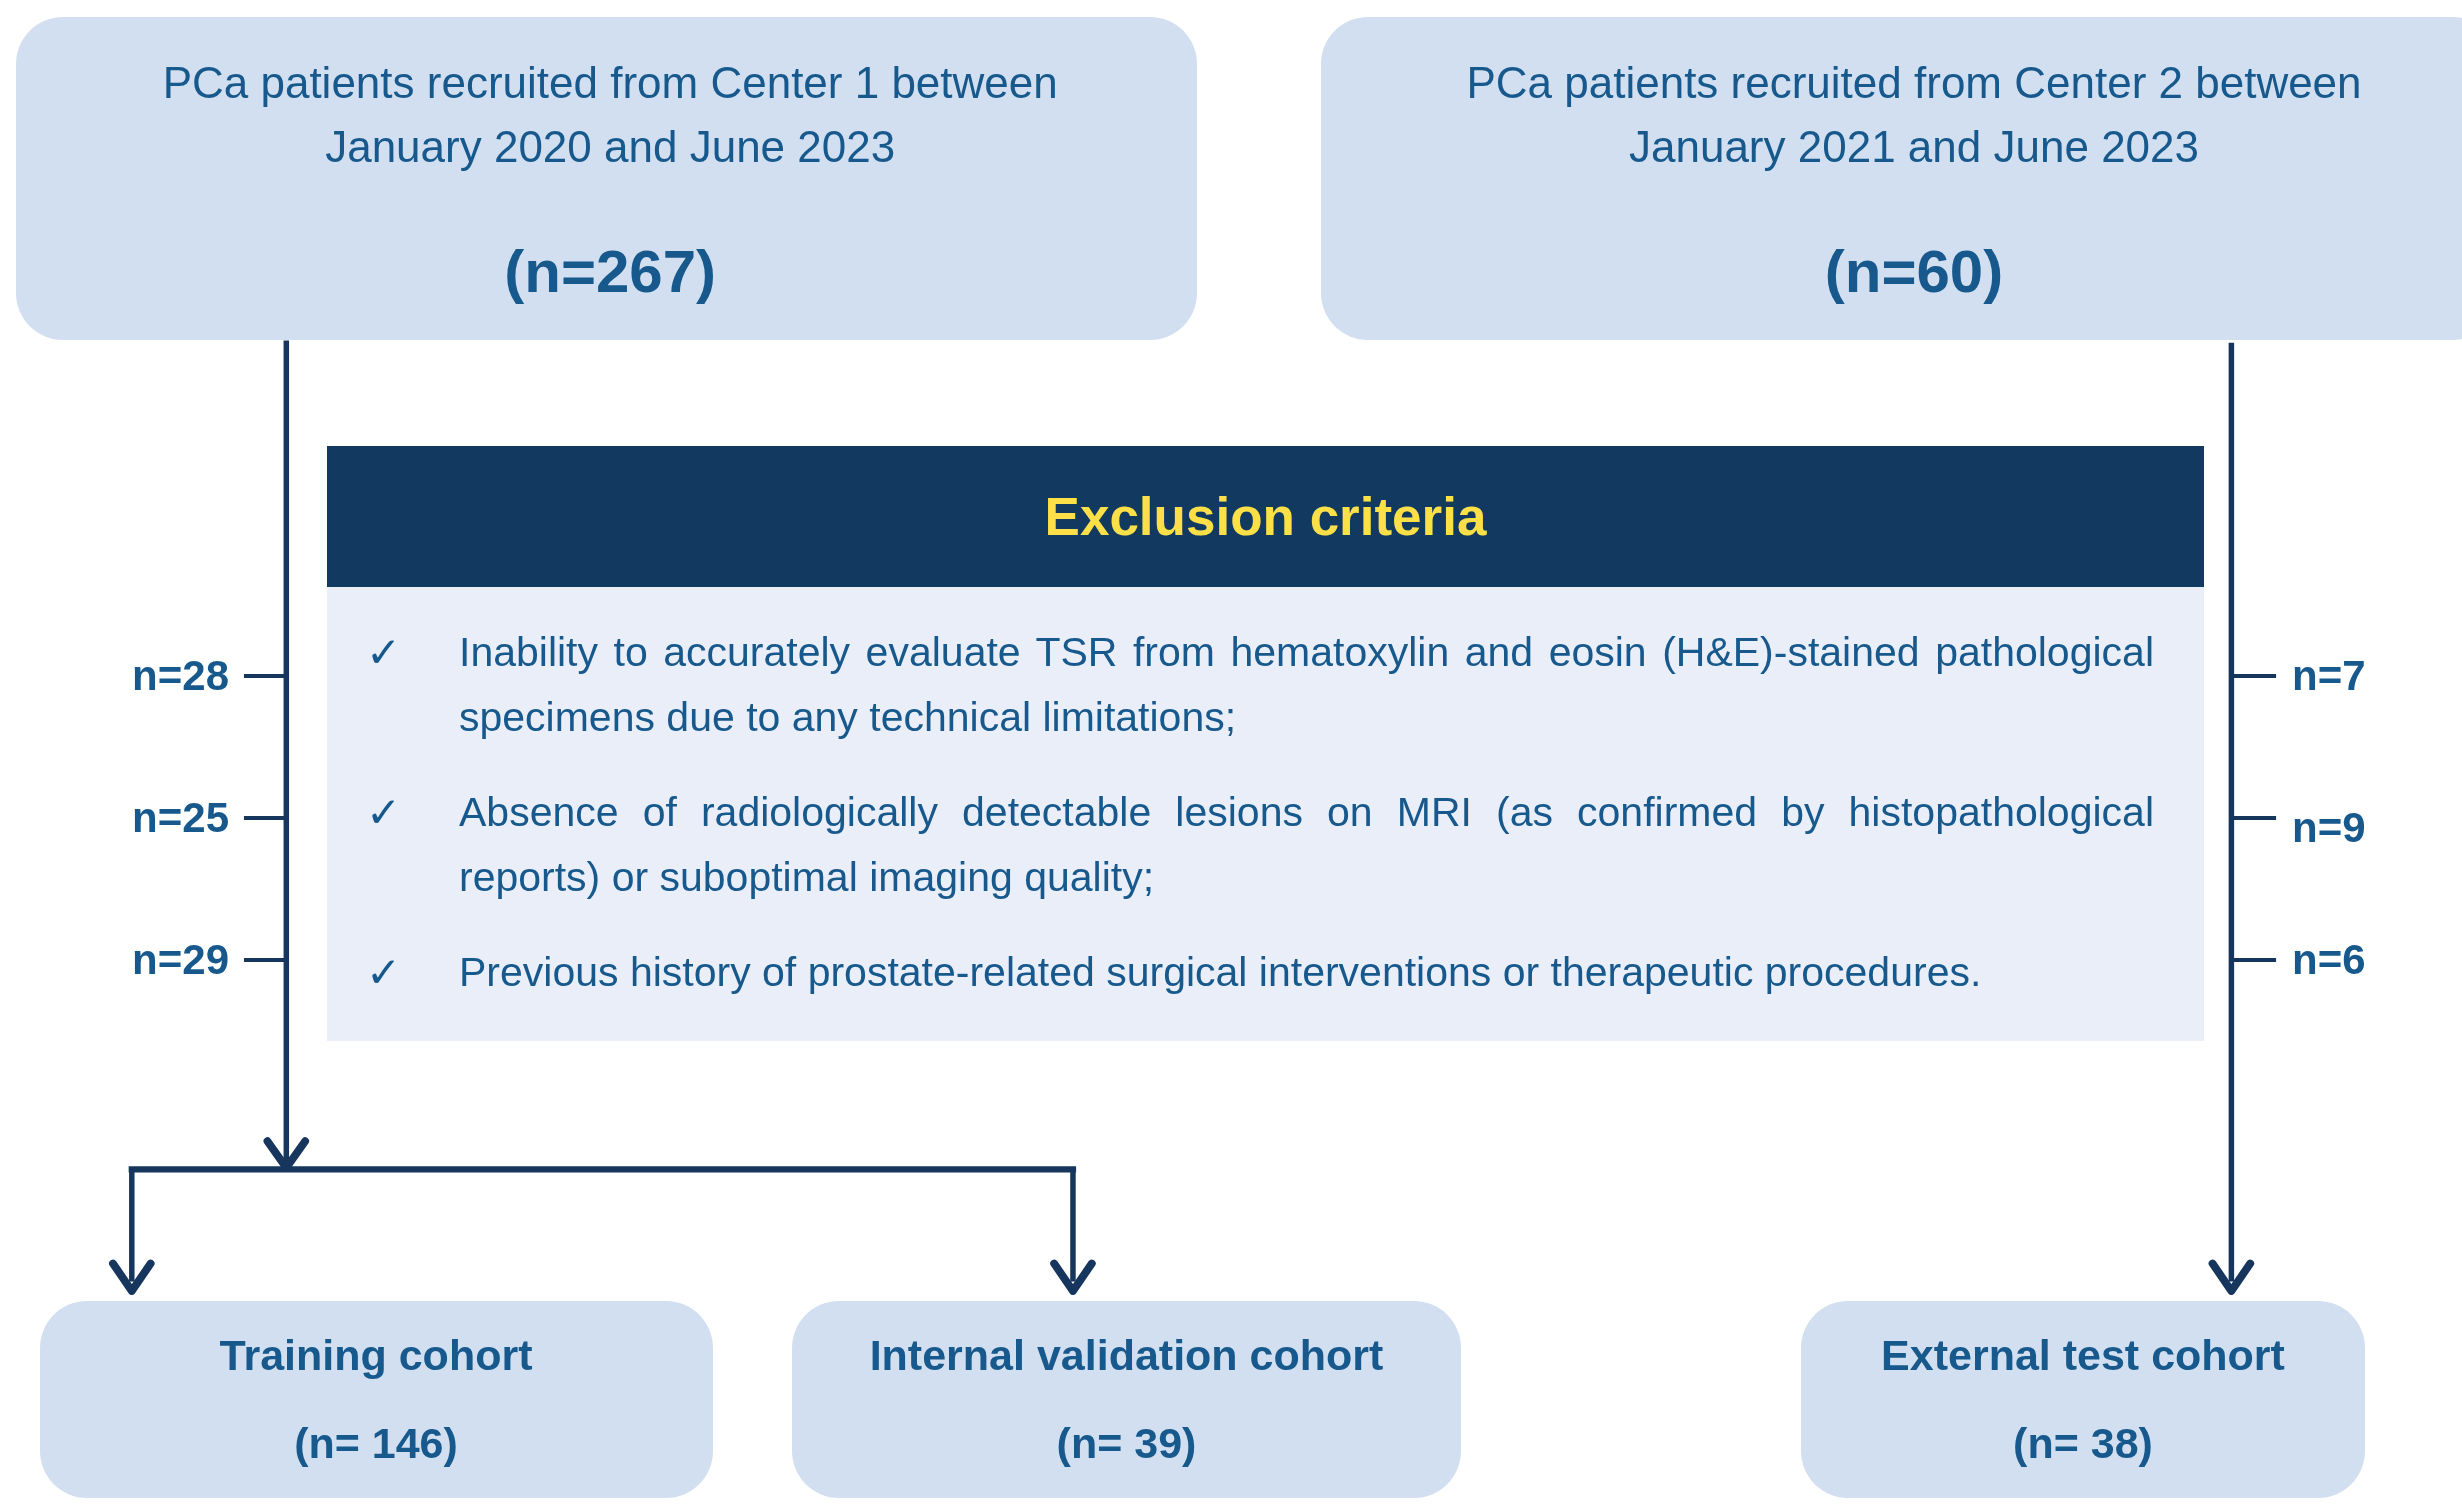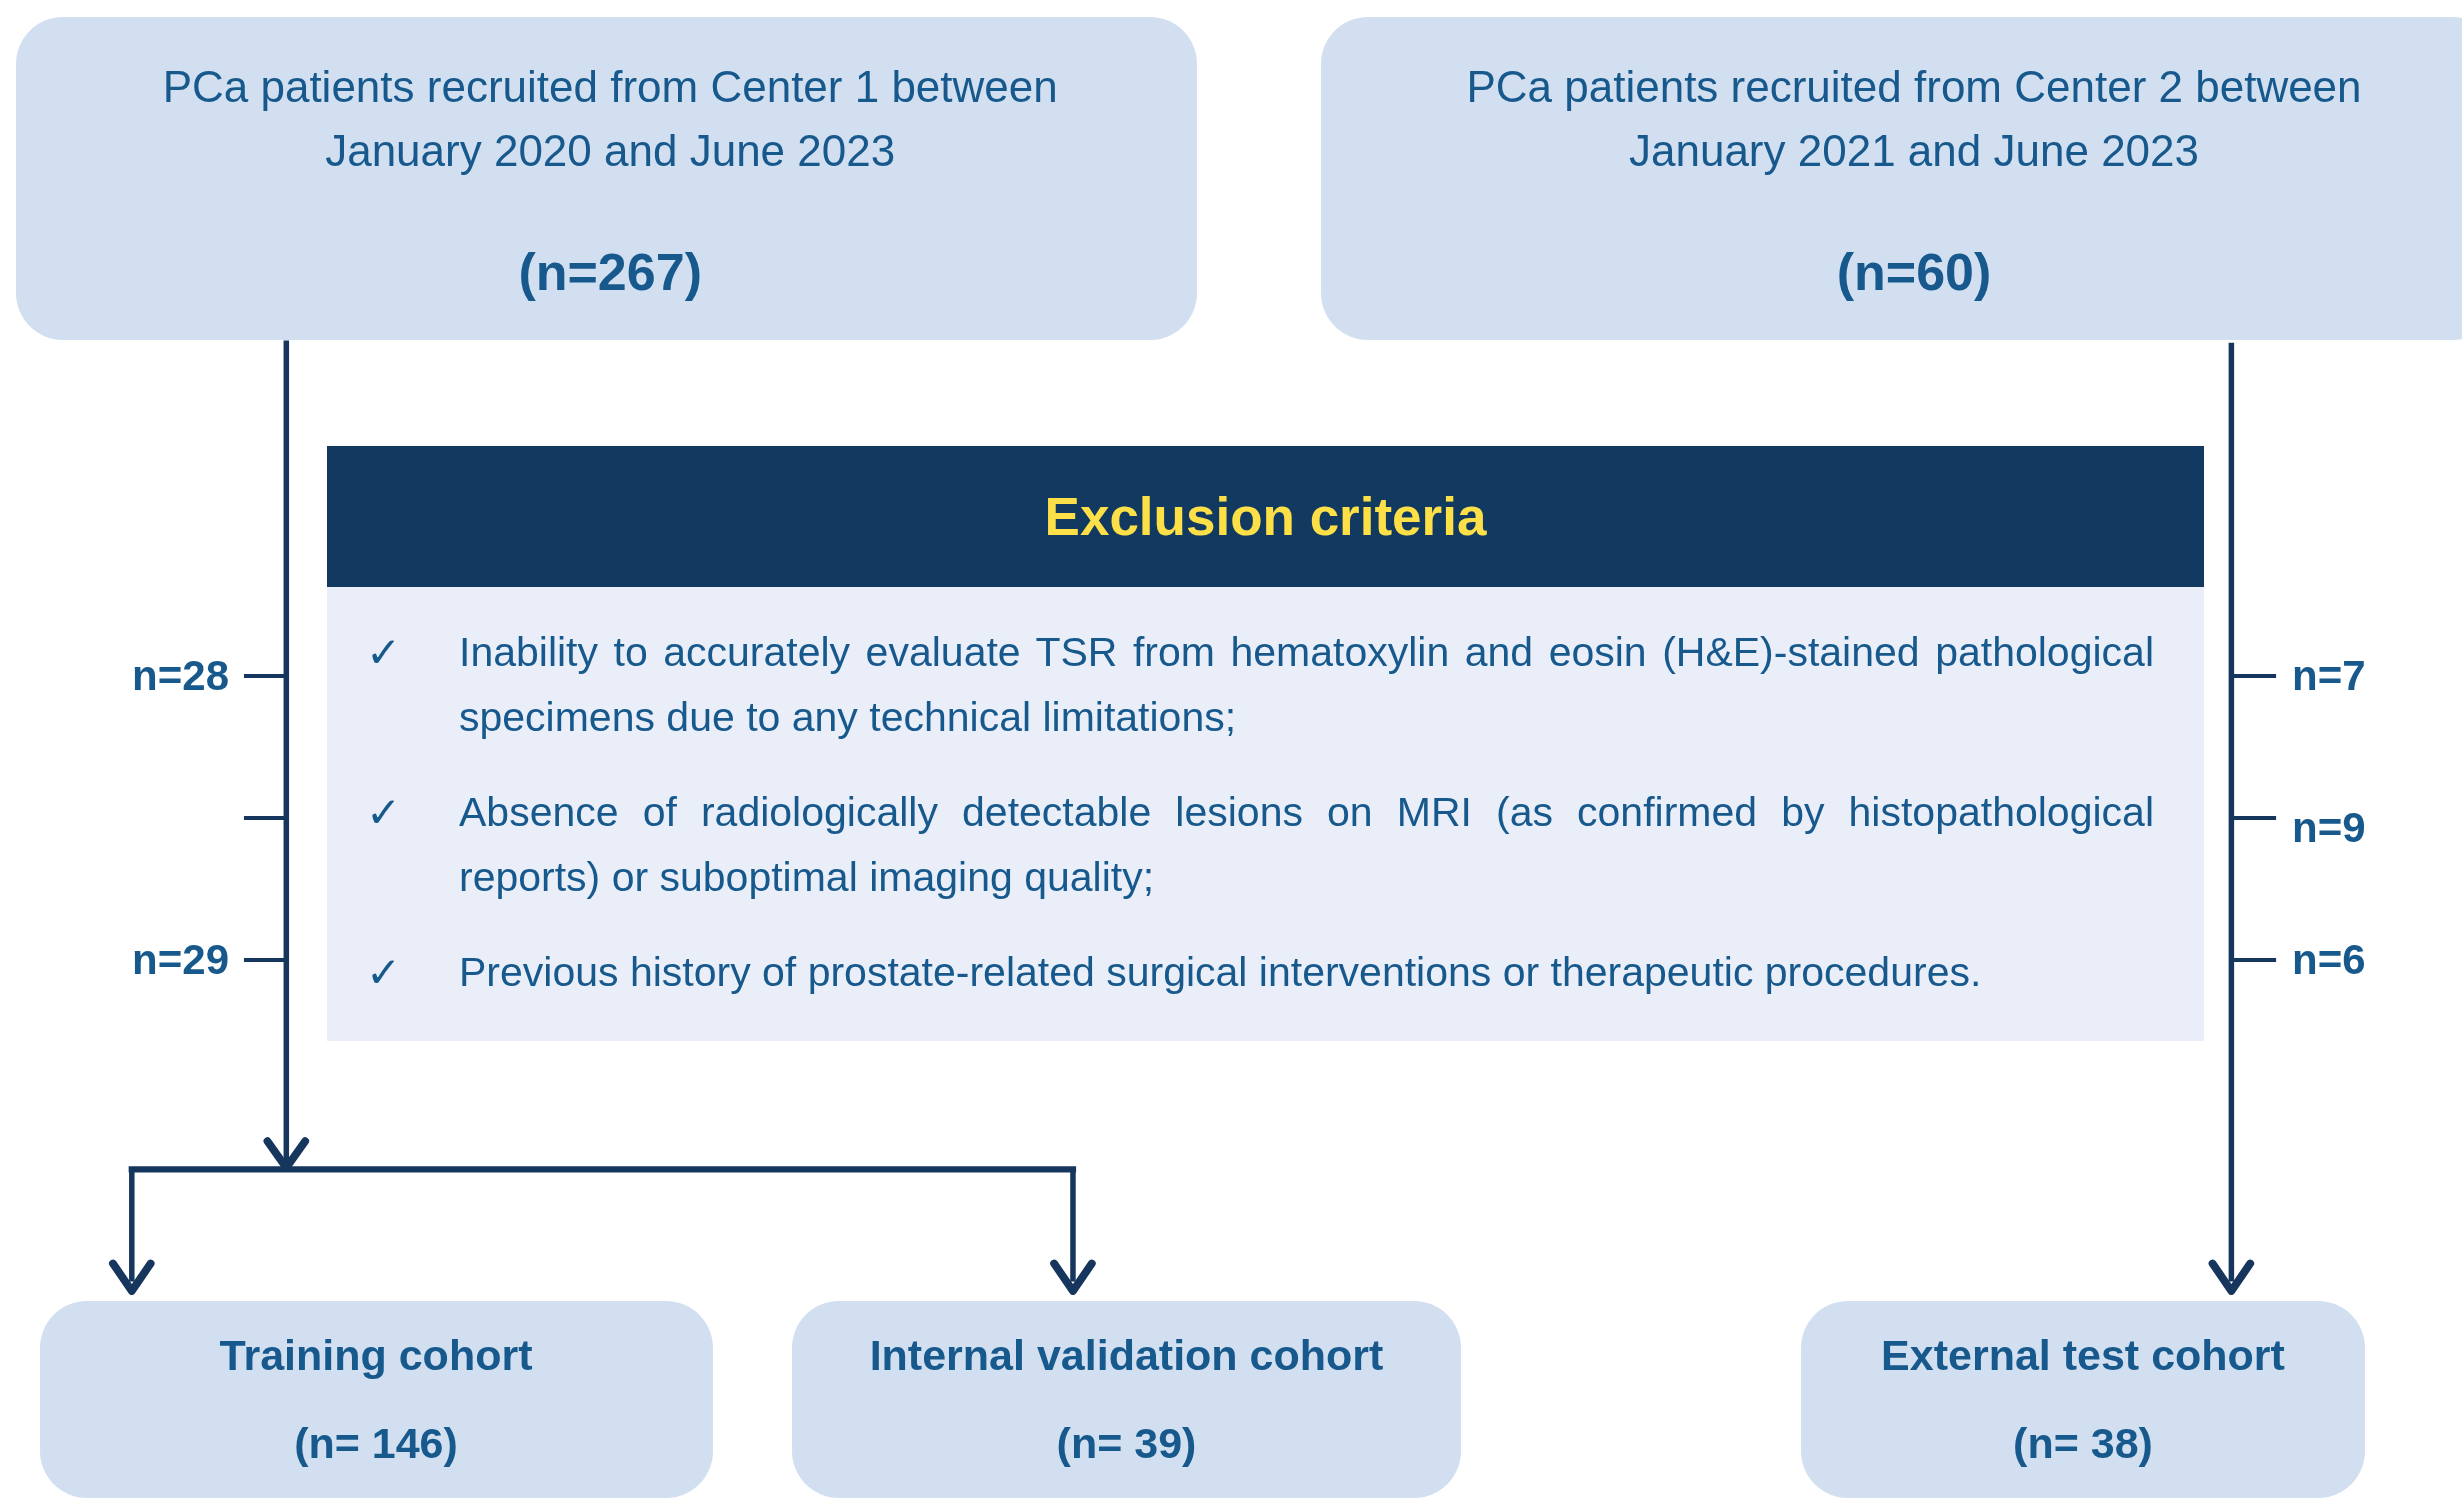--- a/index.html
+++ b/index.html
@@ -22,21 +22,21 @@
     border-radius: 47px;
     color: #17598c;
     display: flex;
     flex-direction: column;
     align-items: center;
     justify-content: center;
     text-align: center;
   }
   .topbox { font-size: 44px; padding-left: 8px; }
   .topbox .bl { line-height: 1.45; }
-  .topbox .bn { margin-top: 59px; font-size: 52px; font-weight: 700; }
+  .topbox .bn { margin-top: 59px; font-size: 60px; font-weight: 700; }
 
   #exclusion {
     position: absolute;
     left: 327px; top: 446px;
     width: 1877px;
   }
   .exc-header {
     height: 141px;
     background: #123a61;
     color: #fde047;
@@ -143,20 +143,21 @@
         <div class="exc-text">Absence of radiologically detectable lesions on MRI (as confirmed by histopathological reports) or suboptimal imaging quality;</div>
       </div>
       <div class="exc-item">
         <span class="exc-check">✓</span>
         <div class="exc-text">Previous history of prostate-related surgical interventions or therapeutic procedures.</div>
       </div>
     </div>
   </div>
 
   <div class="n-label n-left" id="nl-0">n=28</div>
+  <div class="n-label n-left" id="nl-1">n=25</div>
   <div class="n-label n-left" id="nl-2">n=29</div>
 
   <div class="n-label n-right" id="nr-0">n=7</div>
   <div class="n-label n-right" id="nr-1">n=9</div>
   <div class="n-label n-right" id="nr-2">n=6</div>
 
   <div class="box cohortbox" id="box-training">
     <div class="cl">Training cohort</div>
     <div class="cn">(n= 146)</div>
   </div>

